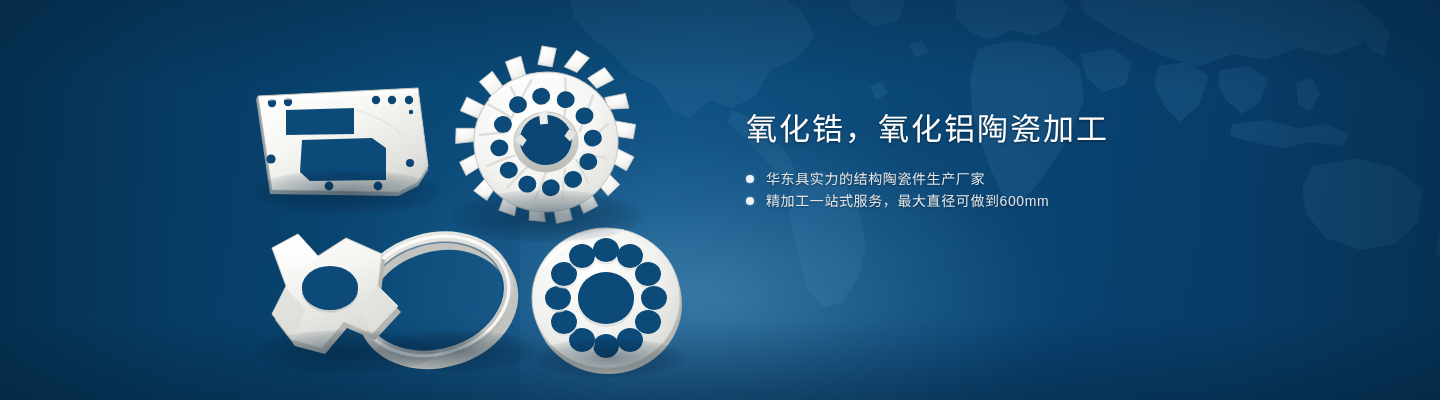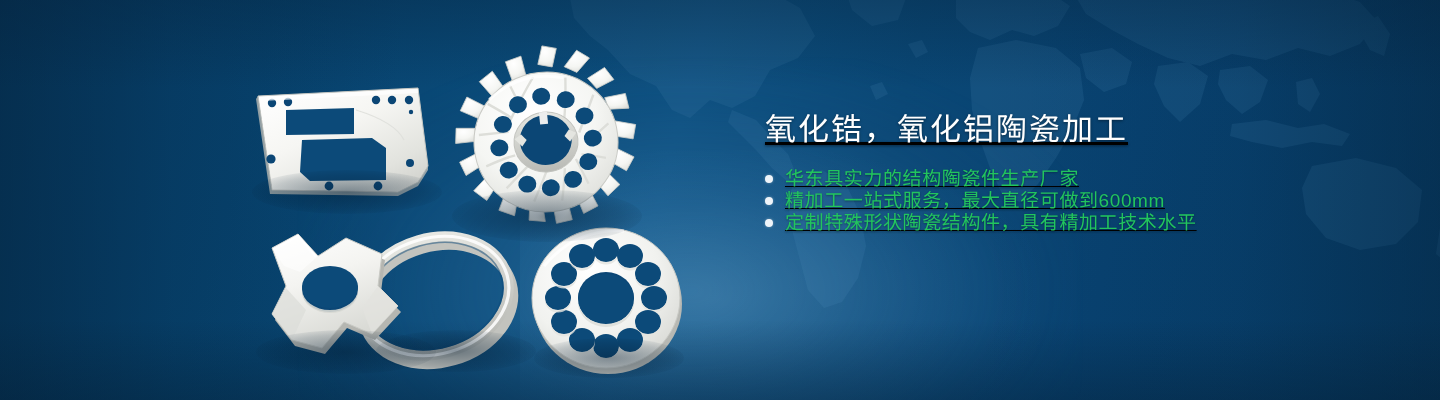--- a/index.html
+++ b/index.html
@@ -81,24 +81,23 @@
     top: -22px;
     width: 900px;
     height: 330px;
     opacity: 0.30;
   }
   .bg-map path { fill: #2f6d9b; }
 
   
   .copy {
     position: absolute;
-    left: 765px;
+    left: 746px;
     top: 108px;
     width: 640px;
-    text-decoration: underline;
   }
   .headline {
     margin: 0;
     font-size: 31px;
     font-weight: 400;
     letter-spacing: 2px;
     color: #ffffff;
     line-height: 44px;
     text-shadow: 0 1px 3px rgba(0,0,0,0.45);
     white-space: nowrap;
@@ -117,22 +116,22 @@
   .bullet-dot {
     flex: 0 0 auto;
     width: 8px;
     height: 8px;
     border-radius: 50%;
     background: #eef4f9;
     margin-right: 12px;
     box-shadow: 0 0 3px rgba(255,255,255,0.35);
   }
   .bullet-text {
-    font-size: 19px;
-    color: #22c55e;
+    font-size: 14px;
+    color: #e5e5e5;
     letter-spacing: 0.6px;
     line-height: 22px;
     white-space: nowrap;
     text-shadow: 0 1px 2px rgba(0,0,0,0.35);
   }
 
   
   .products {
     position: absolute;
     left: 0;
@@ -437,20 +436,16 @@
 
     <ul class="bullets">
       <li class="bullet-row">
         <span class="bullet-dot"></span>
         <span class="bullet-text">华东具实力的结构陶瓷件生产厂家</span>
       </li>
       <li class="bullet-row">
         <span class="bullet-dot"></span>
         <span class="bullet-text">精加工一站式服务，最大直径可做到600mm</span>
       </li>
-      <li class="bullet-row">
-        <span class="bullet-dot"></span>
-        <span class="bullet-text">定制特殊形状陶瓷结构件，具有精加工技术水平</span>
-      </li>
     </ul>
   </div>
 
 </div>
 
 </body></html>

